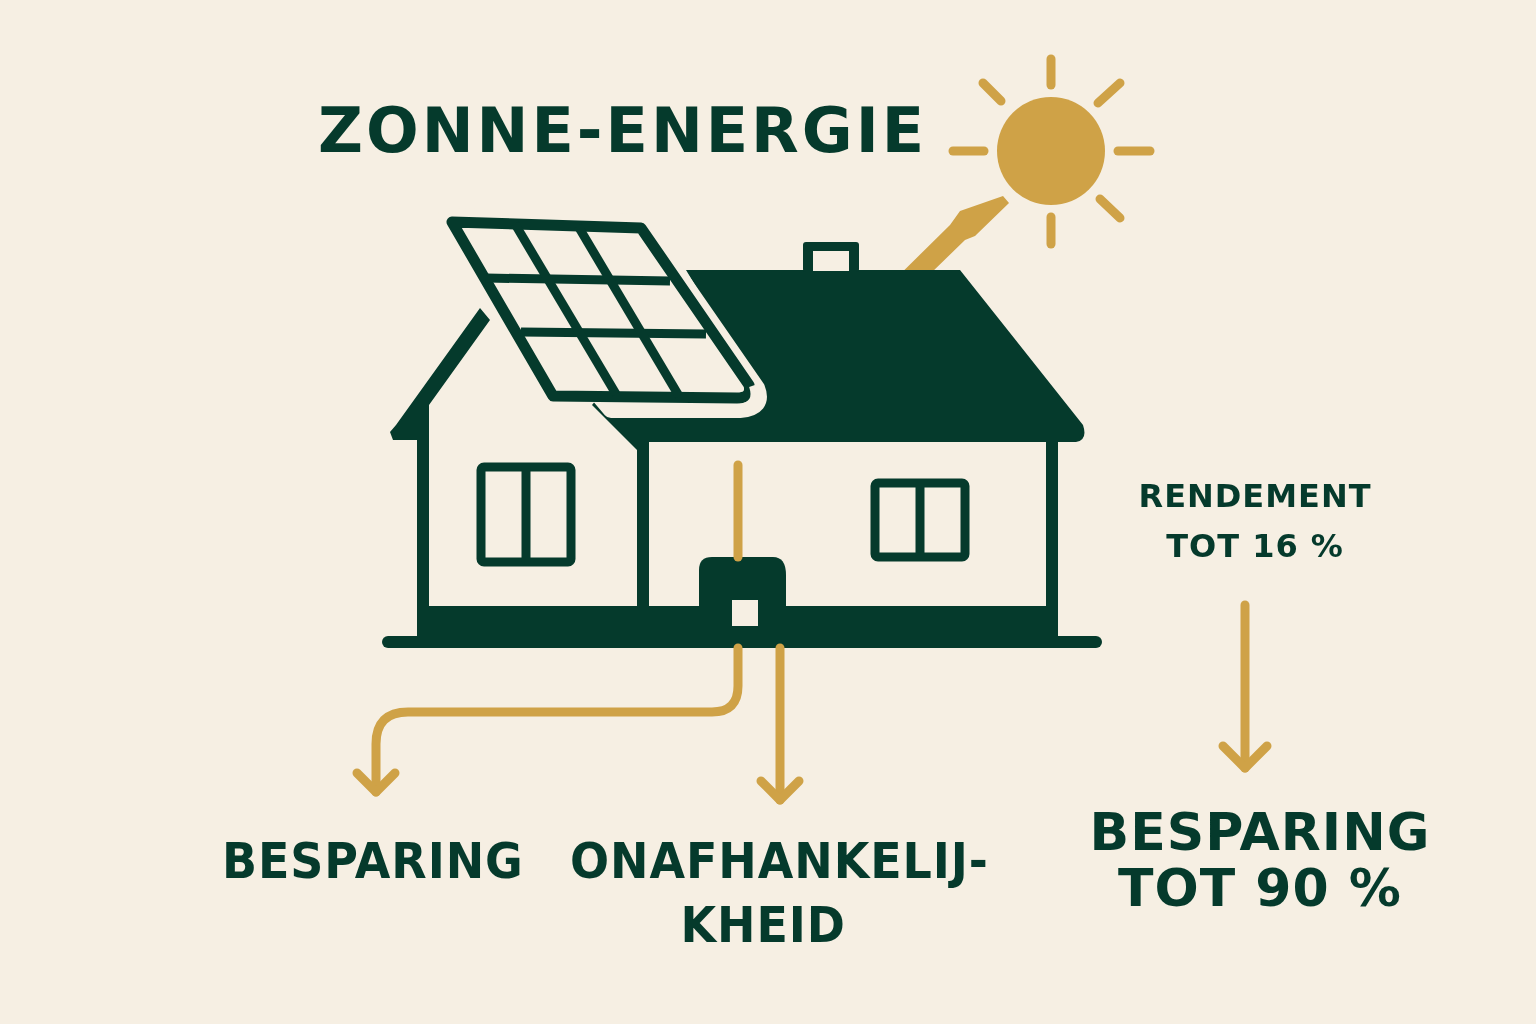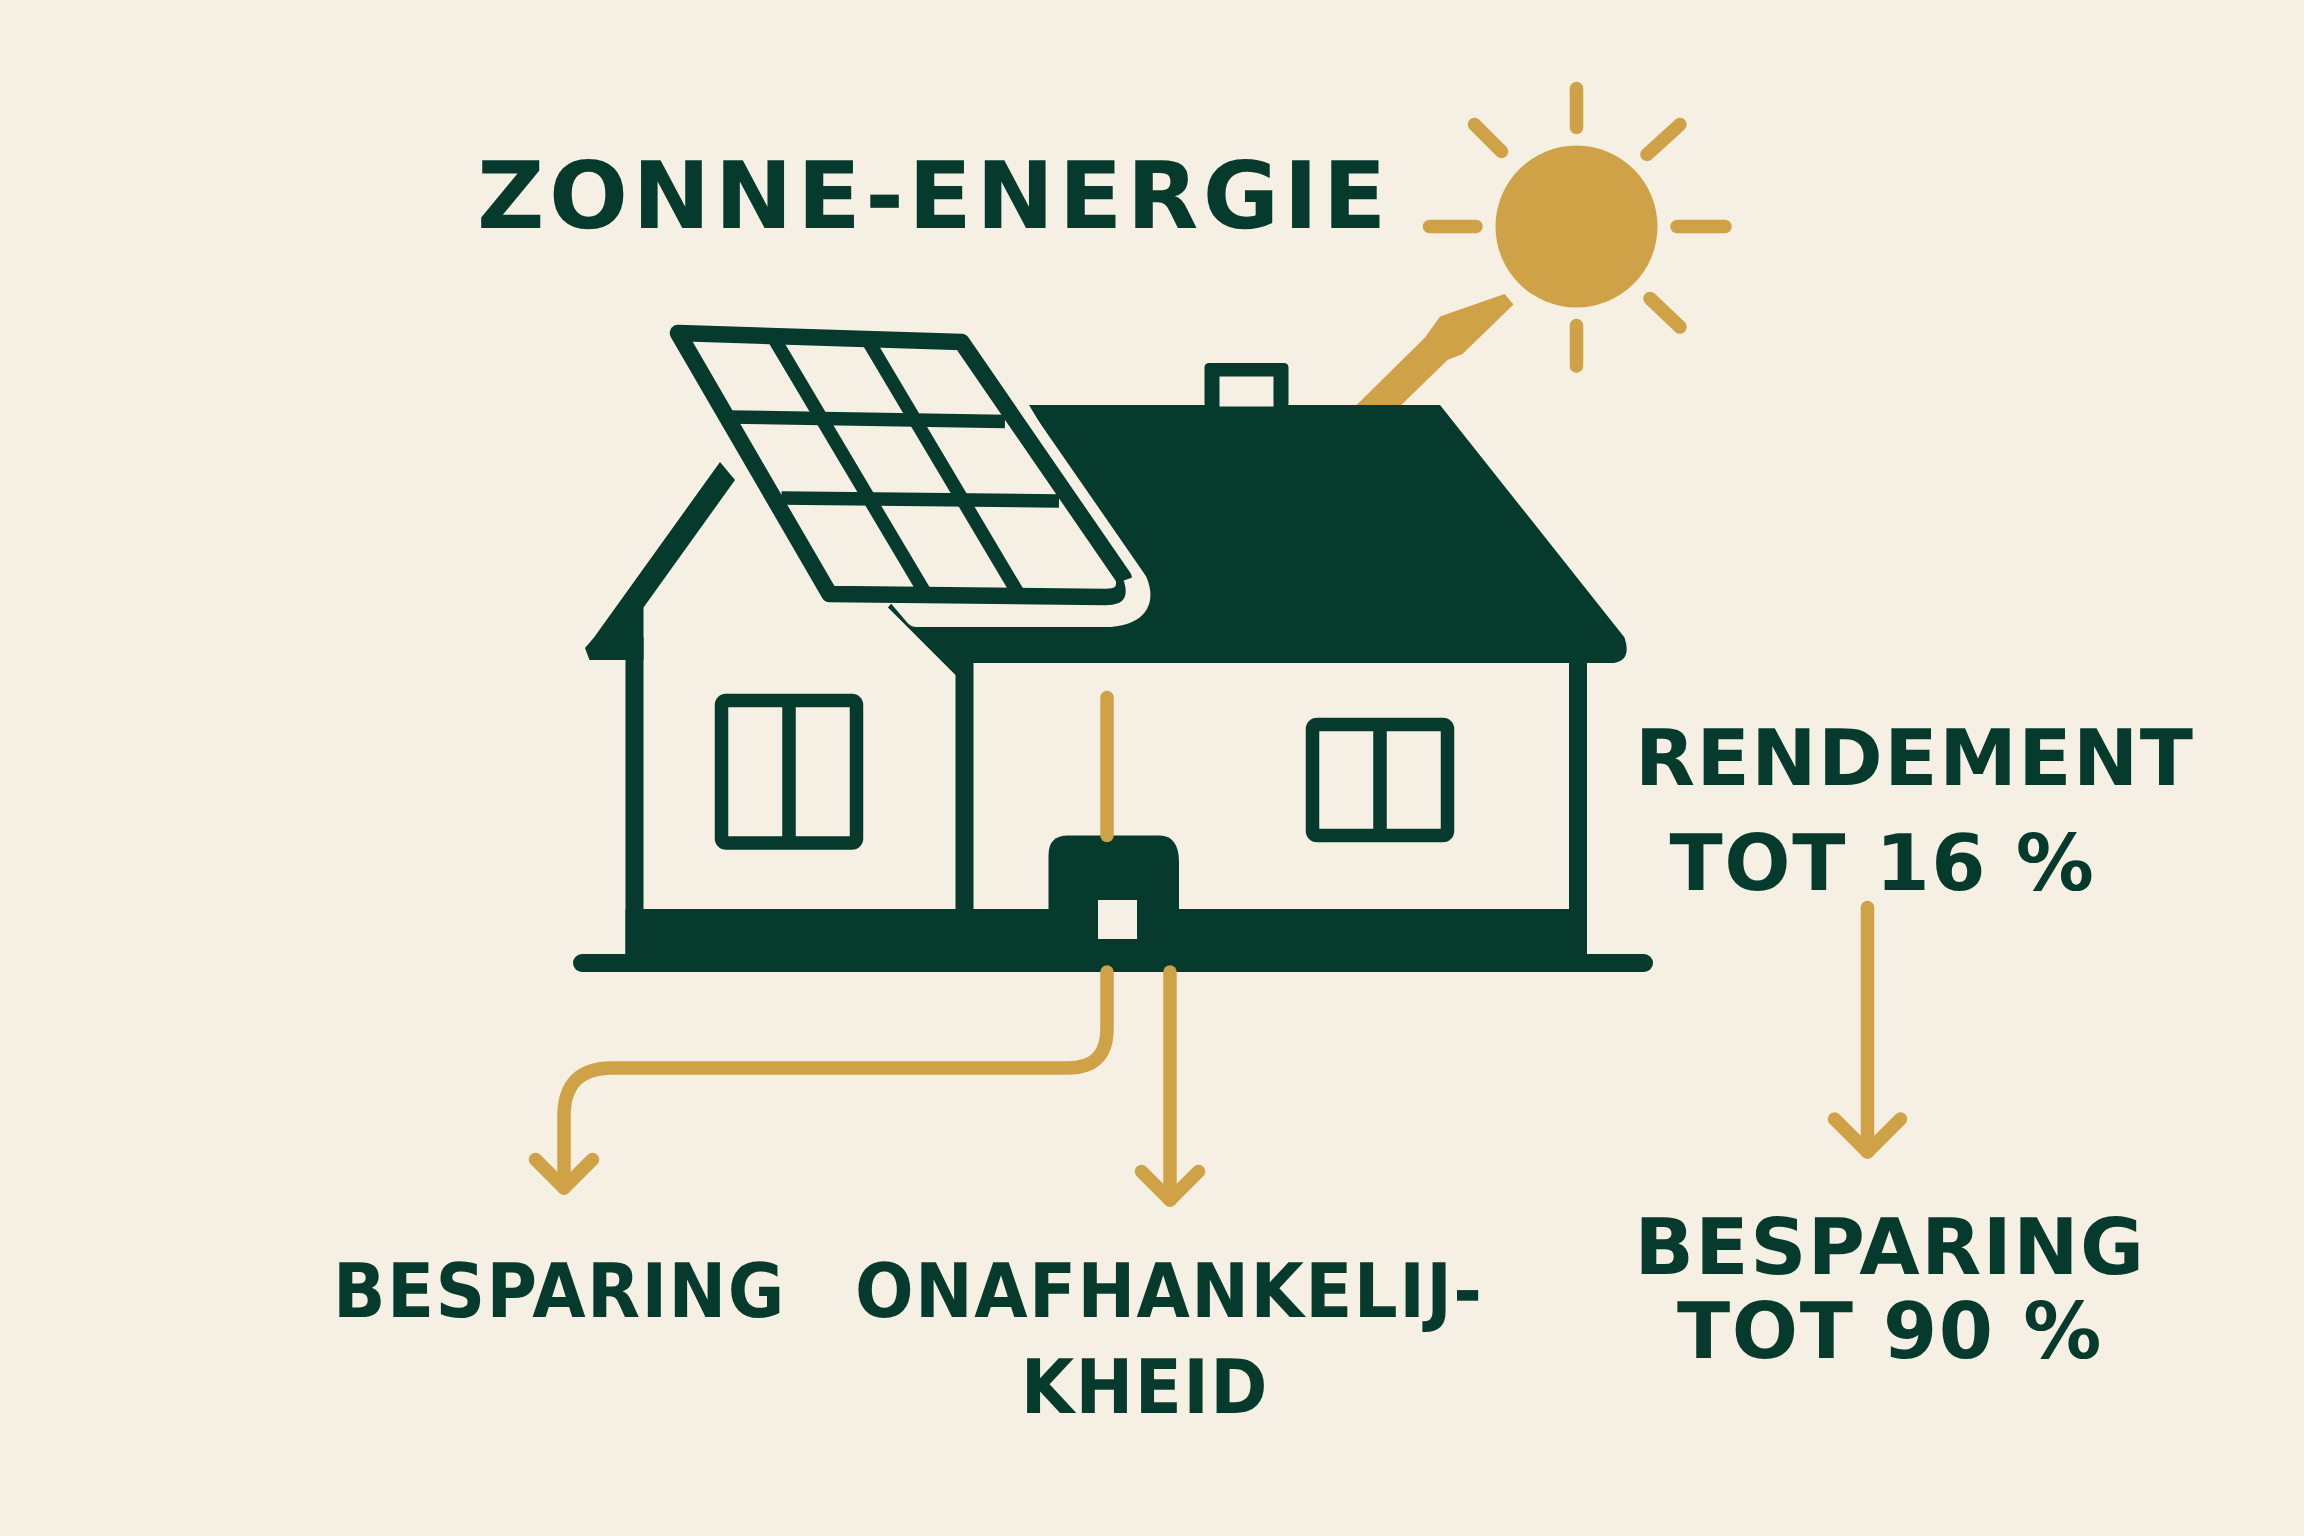--- a/index.html
+++ b/index.html
@@ -39,21 +39,21 @@
       top: 80px;
       font-size: 62px;
       letter-spacing: 3px;
       text-align: center;
       margin-top: 20px;
     }
     .rendement {
       left: 1090px;
       top: 480px;
       width: 330px;
-      font-size: 52px;
+      font-size: 32px;
     }
     .rendement .line2 { margin-top: 18px; }
     .autonomie {
       left: 1075px;
       top: 806px;
       width: 370px;
       font-size: 52px;
     }
     .autonomie .line2 { margin-top: 4px; }
     .besparing {

